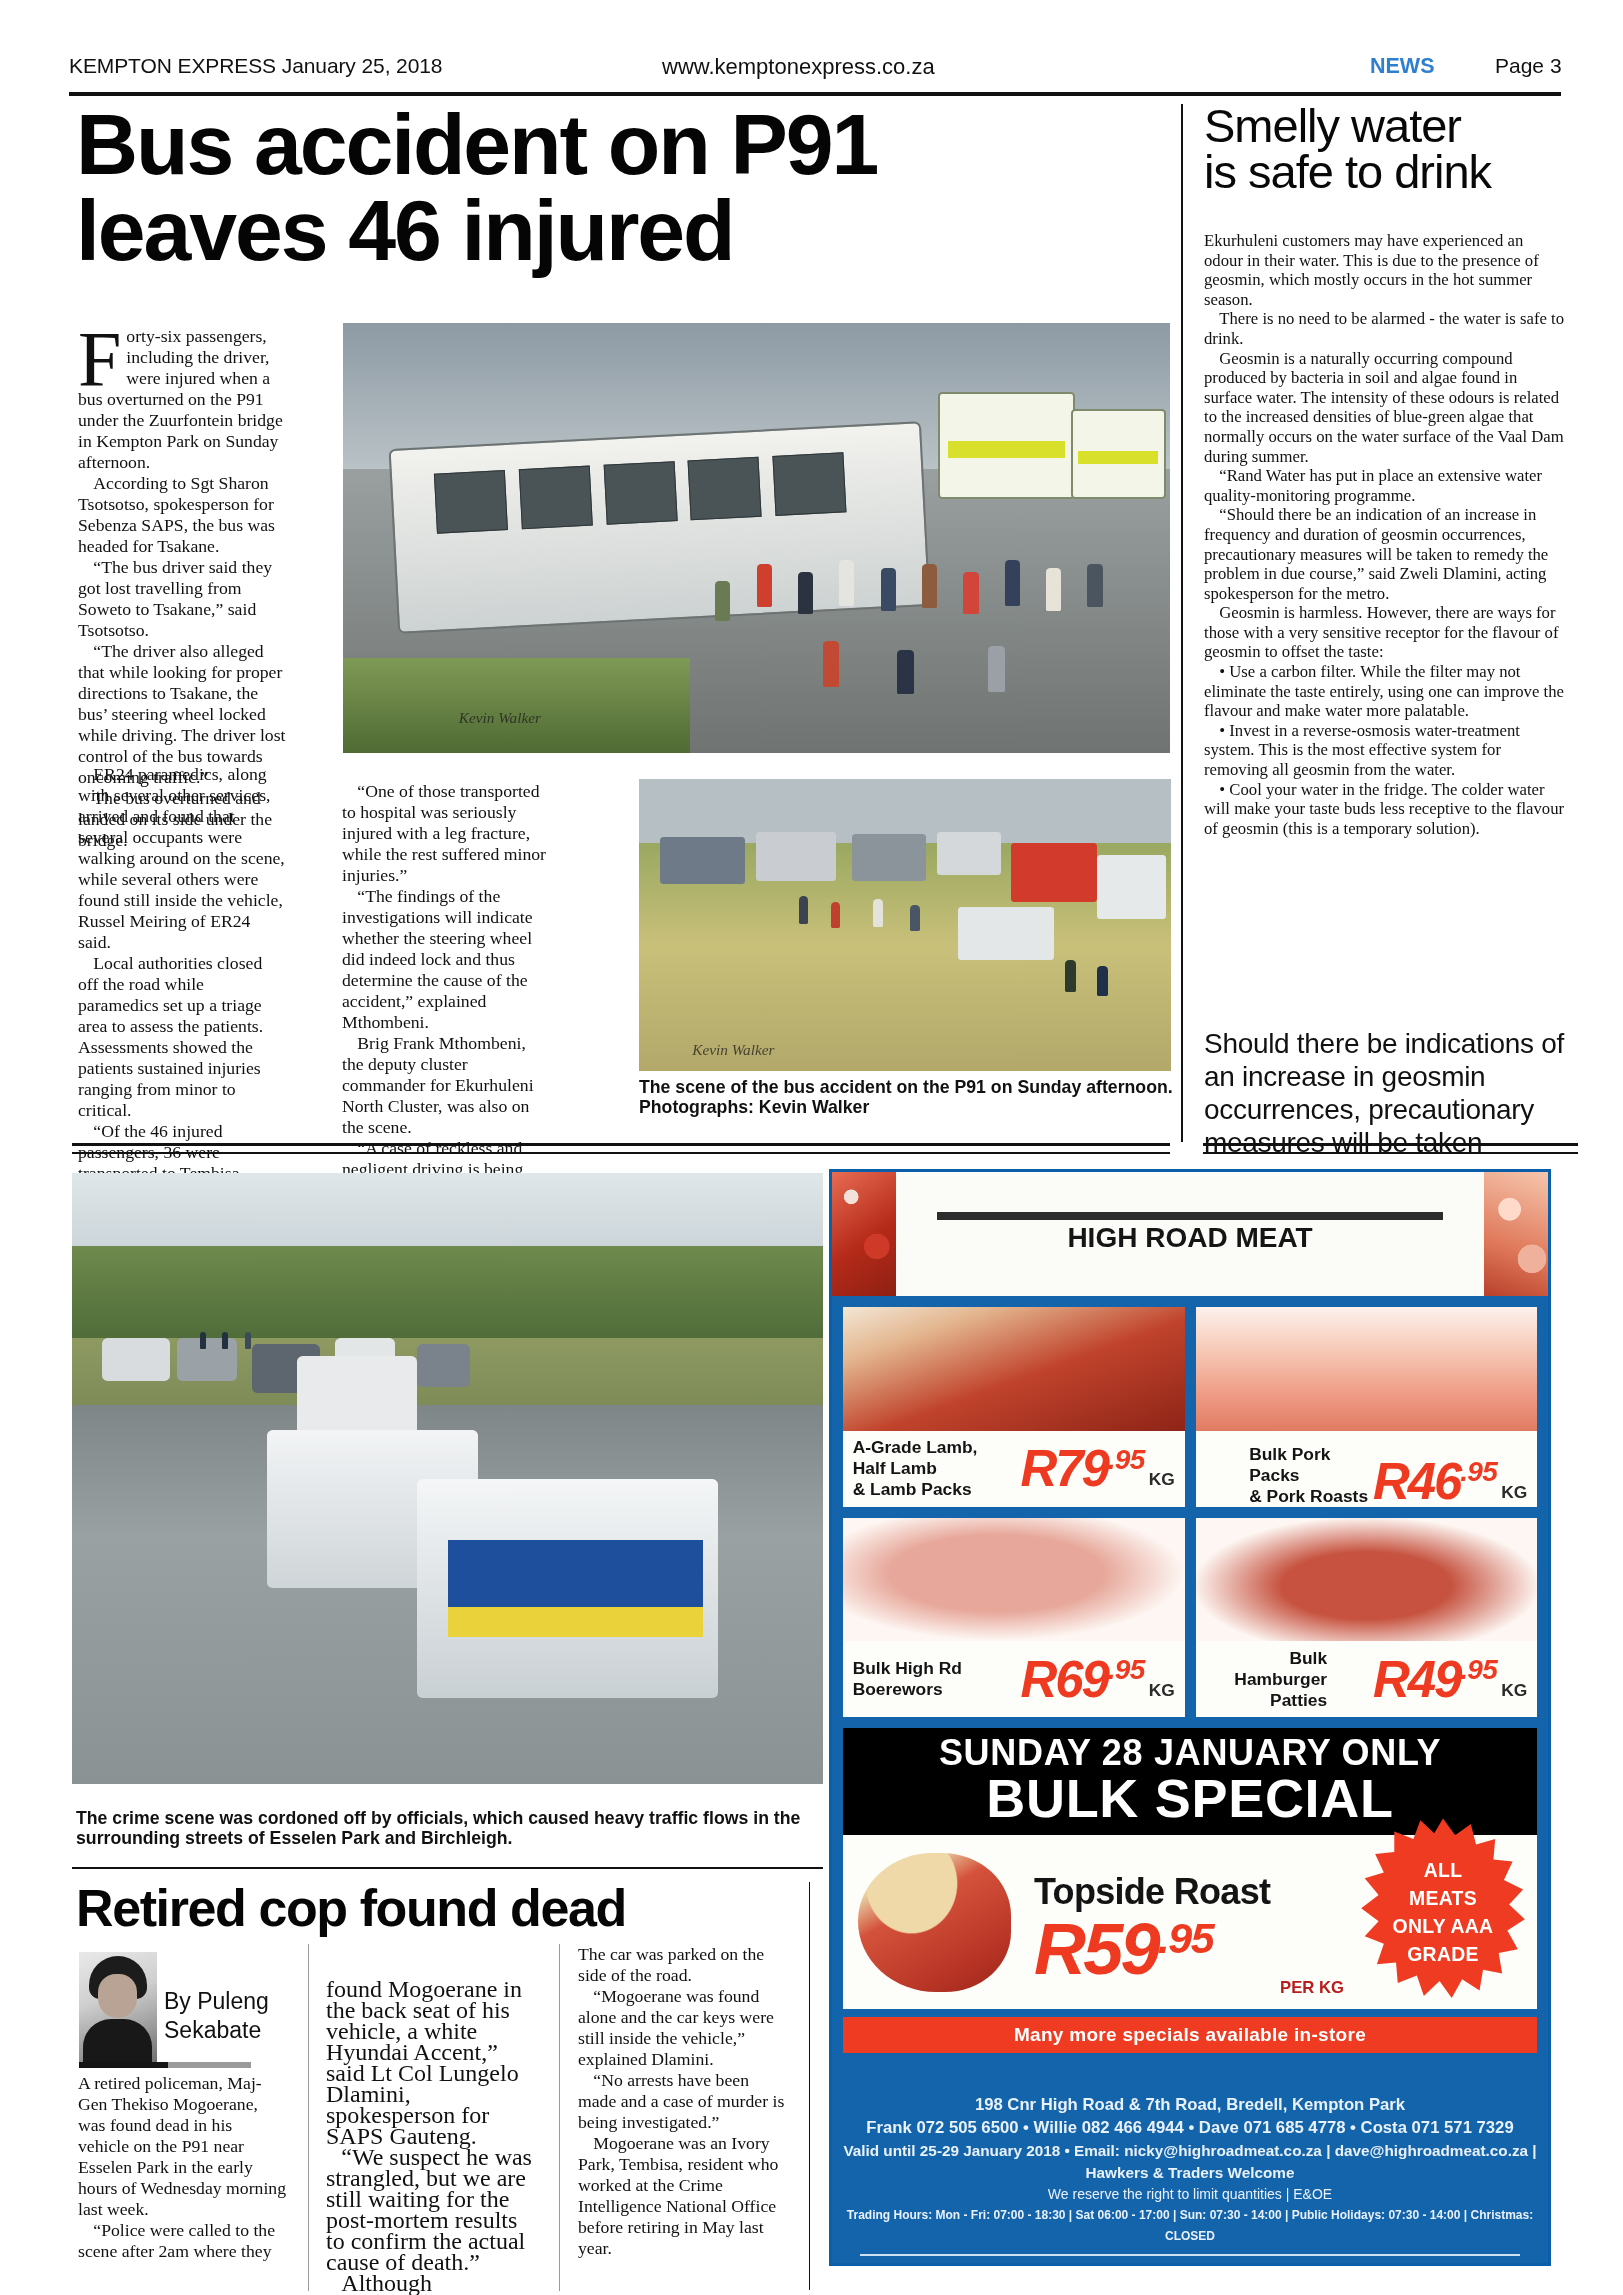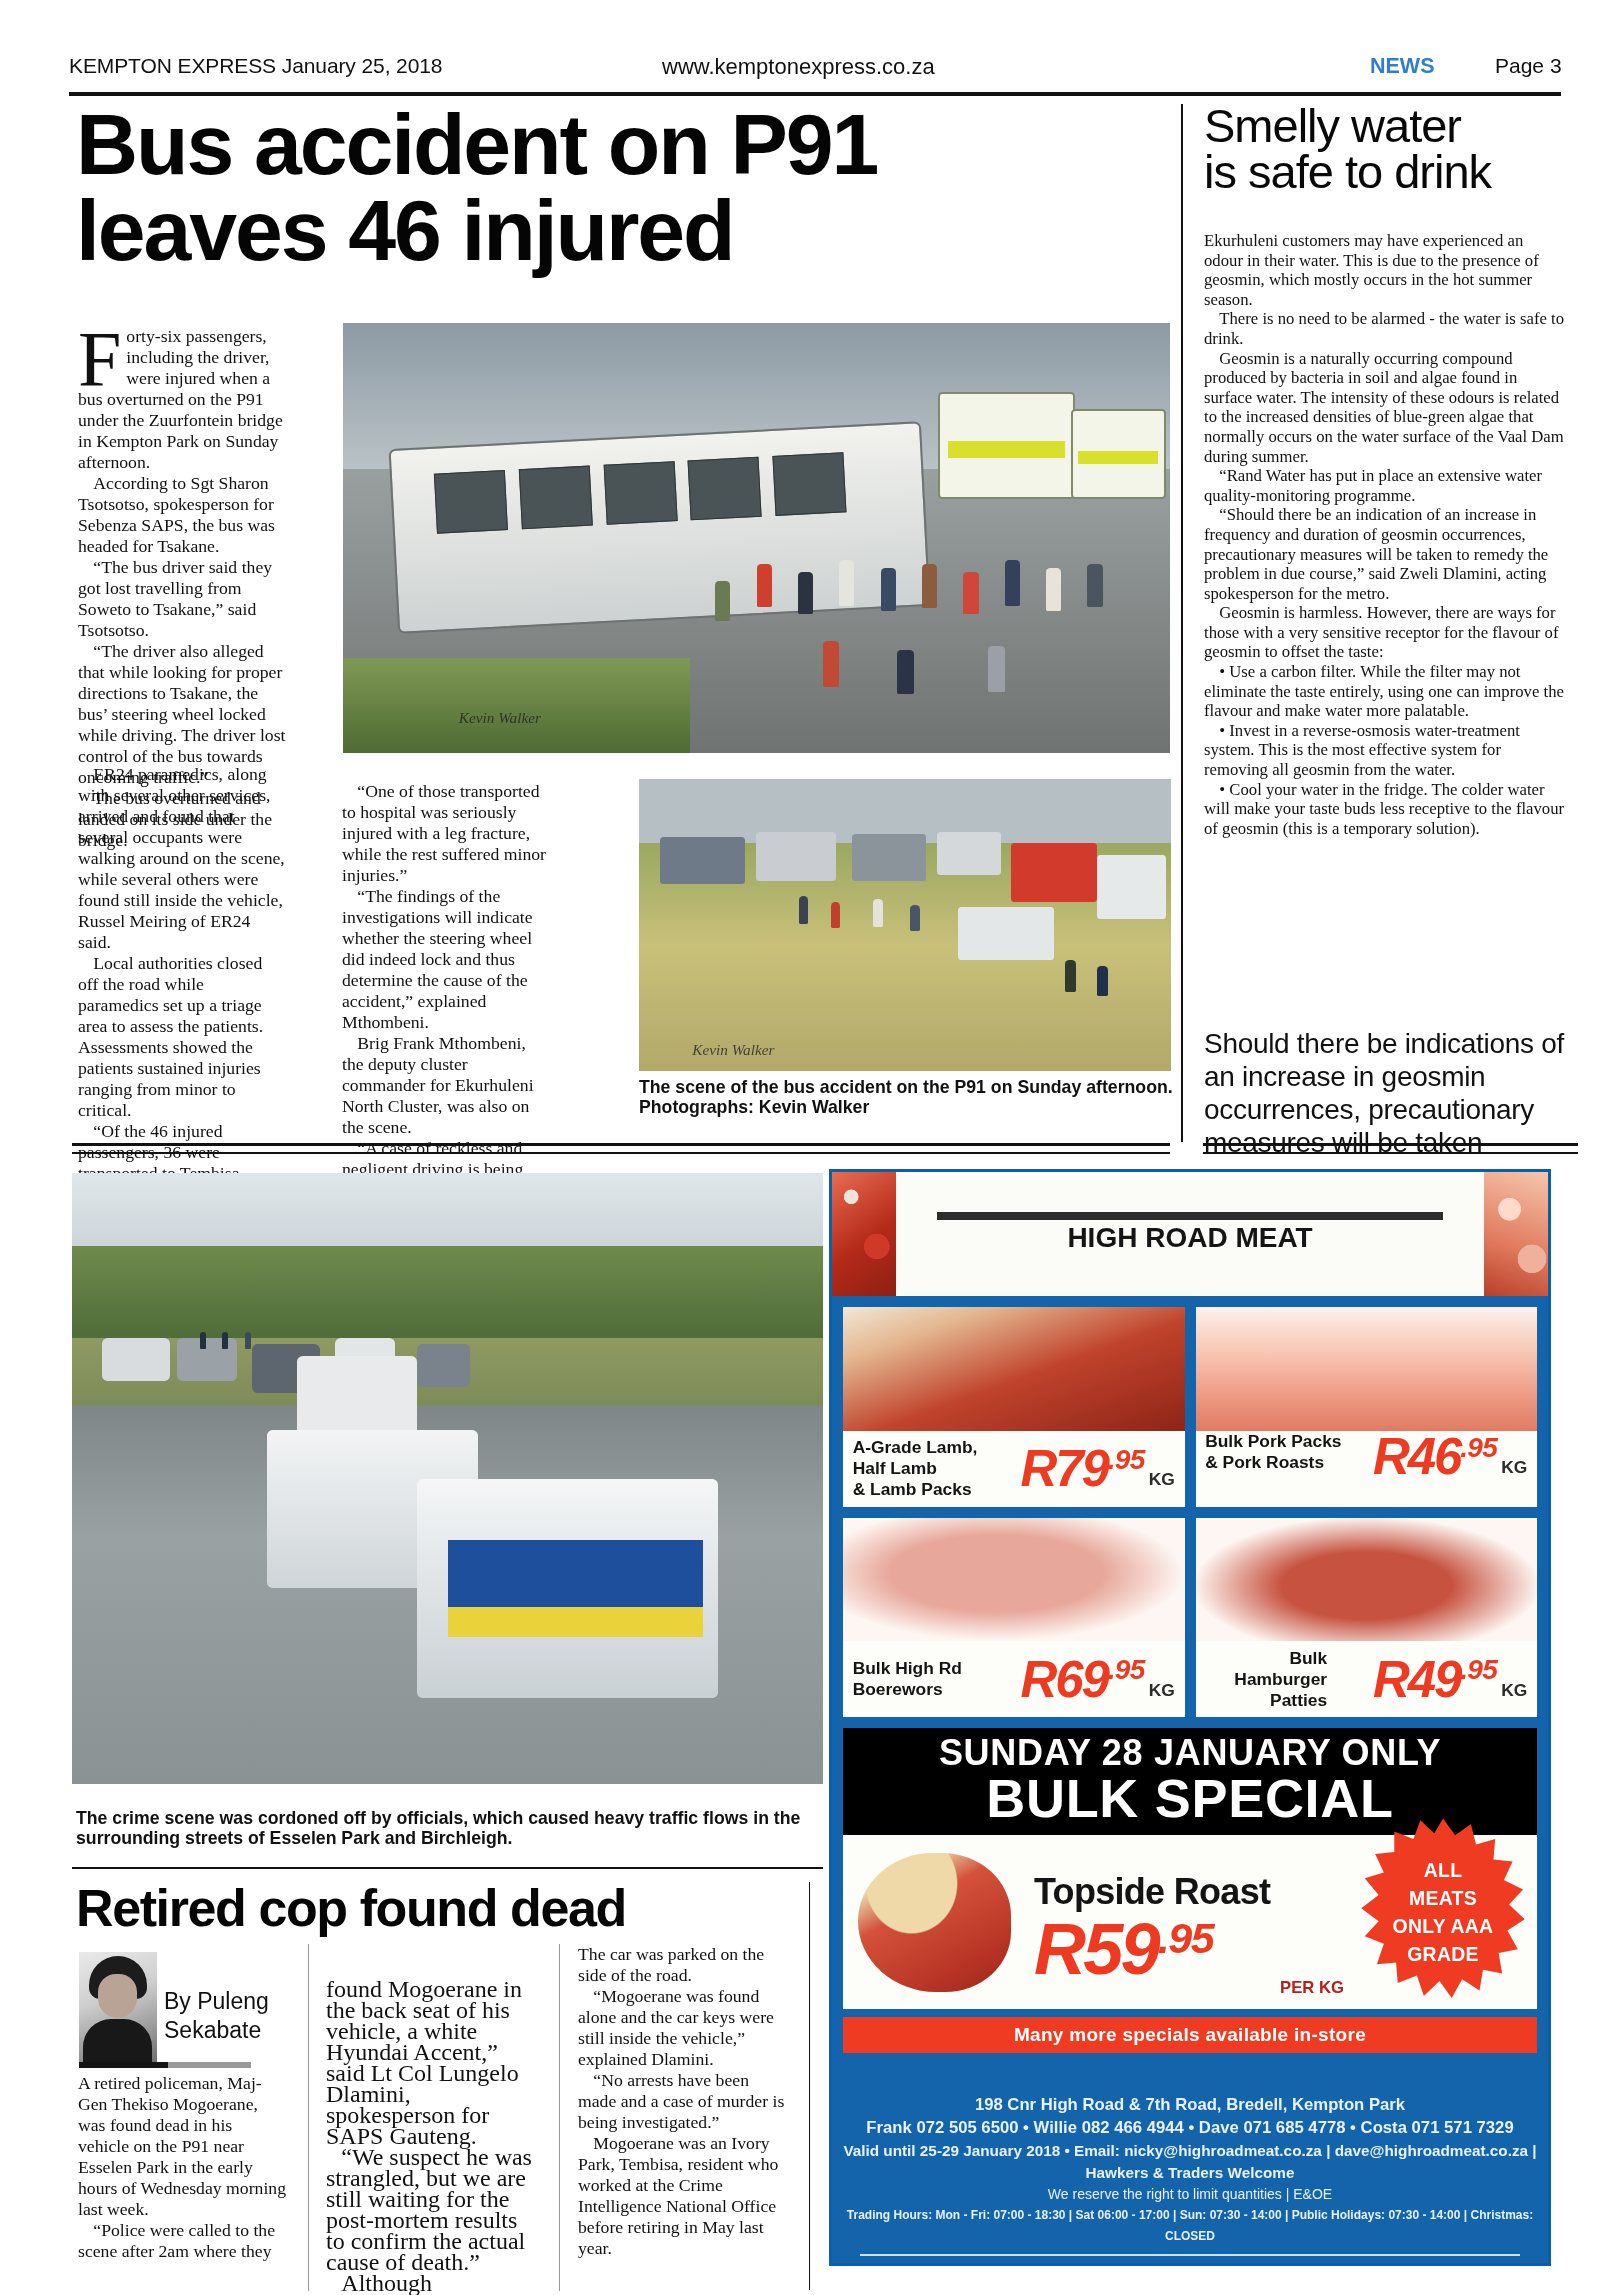--- a/index.html
+++ b/index.html
@@ -105,21 +105,21 @@
   .logo-sub{font-family:"Liberation Sans",sans-serif;font-weight:bold;font-size:28px;color:#151515;letter-spacing:0px;line-height:1;padding-bottom:5.6px;}
 
   .ad-grid{padding:11px;display:grid;grid-template-columns:1fr 1fr;grid-template-rows:1fr 1fr;gap:11px;height:432px;box-sizing:border-box;}
   .prod{background:#fdfdf9;position:relative;overflow:hidden;}
   .prod .img{position:absolute;left:0;top:0;right:0;height:62%;}
   .prod .bar{position:absolute;left:0;right:0;bottom:0;height:38%;background:#fdfdf9;display:flex;align-items:center;}
   .prod .pname{font-family:"Liberation Sans",sans-serif;font-weight:bold;font-size:17.4px;line-height:21px;color:#141414;padding-left:9.7px;width:45%;}
   .prod .price{font-family:"Liberation Sans",sans-serif;font-weight:bold;font-style:italic;font-size:51px;color:#ee3a21;letter-spacing:-2.1px;line-height:1;margin-left:auto;display:flex;align-items:flex-start;padding-right:9.7px;}
   .prod .price .cents{font-size:28px;letter-spacing:-0.7px;padding-top:2.8px;}
   .prod .price .kg{font-family:"Liberation Sans",sans-serif;font-style:normal;font-size:17.4px;color:#2b2b2b;align-self:flex-end;padding:0 0 5.6px 4.2px;letter-spacing:0;}
-  .prod.tr .bar{align-items:flex-start;}
+  .prod.tr .bar{align-items:flex-end;padding-left:44px;}
   .prod .pname.right{width:auto;padding-left:0;padding-right:7px;text-align:right;margin-left:auto;}
 
   .img-lamb{background:linear-gradient(160deg,#f3e7d6 0%,#e3b68f 22%,#c0432c 55%,#8e2417 100%);}
   .img-pork{background:linear-gradient(180deg,#fdf1ec 0%,#f6c9b6 35%,#ef9c86 70%,#e07b62 100%);}
   .img-boere{background:radial-gradient(ellipse at 45% 45%,#e7a79a 0 40%,#fdf6f2 70%),linear-gradient(180deg,#fdf8f4,#f3ddd4);}
   .img-patty{background:radial-gradient(ellipse at 50% 55%,#c6523f 0 35%,#fdf6f2 72%),linear-gradient(180deg,#fdf8f4,#f2ded6);}
 
   .ad-special{margin:0 11px;background:#fdfdf9;}
   .sp-head{background:#000000;text-align:center;padding:5.6px 0 9.7px;}
   .sp-line1{font-family:"Liberation Sans",sans-serif;font-weight:bold;font-size:36px;color:#fff;letter-spacing:0.7px;line-height:1.05;}

